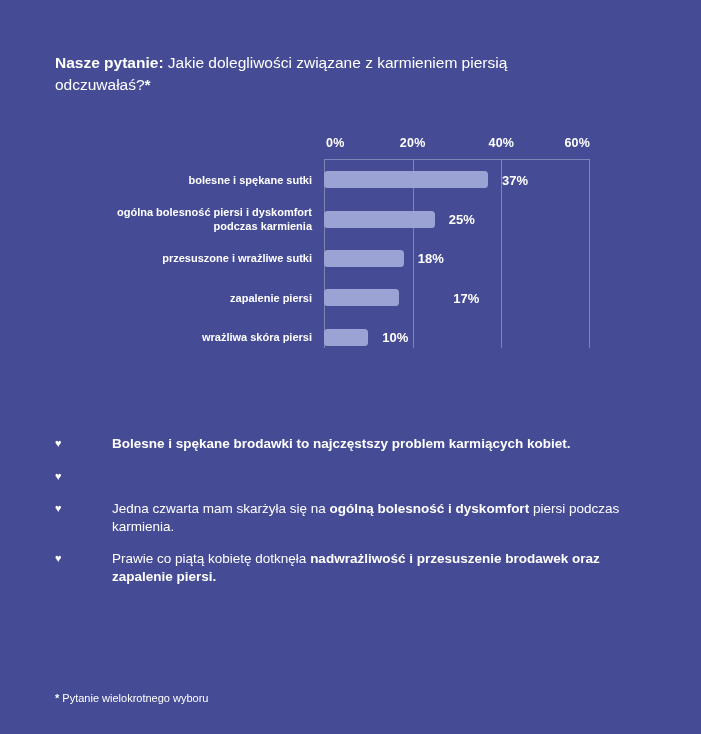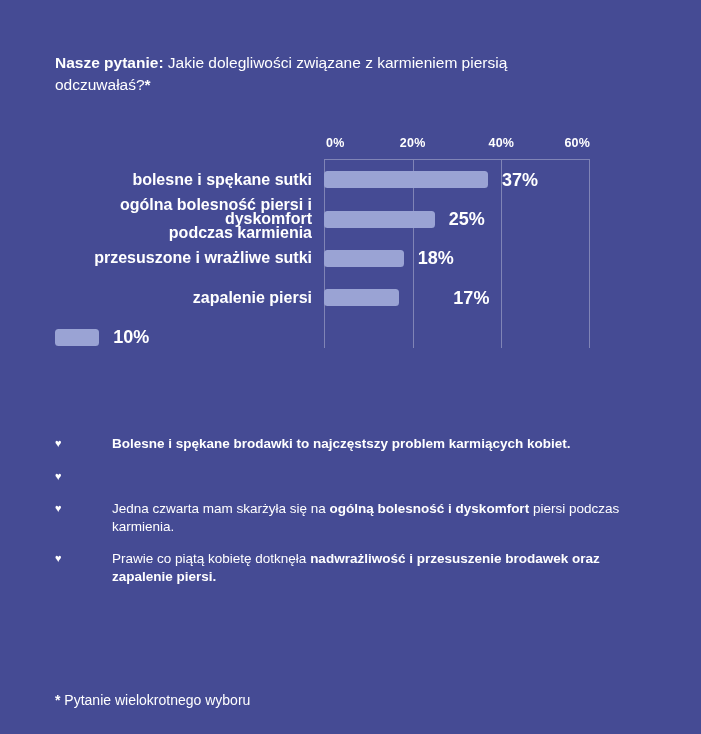--- a/index.html
+++ b/index.html
@@ -20,37 +20,37 @@
   .tick { position:absolute; top:0; font-weight:bold; font-size:12.5px; letter-spacing:0.2px; }
   .plotgrid {
     position:absolute; left:324px; top:159px; width:266px; height:188px;
     border-top:1px solid rgba(255,255,255,0.32);
   }
   .gridline { position:absolute; top:0; width:1px; height:100%; }
   .rows { position:absolute; left:55px; top:160px; width:545px; }
   .crow { display:flex; align-items:center; height:39.4px; }
   .cat {
     width:257px; padding-right:12px; text-align:right;
-    font-weight:bold; font-size:16px; line-height:14px; white-space:pre-line;
+    font-weight:bold; font-size:11px; line-height:14px; white-space:pre-line;
   }
   .barcell { position:relative; width:266px; height:17px; }
   .bar { position:absolute; left:0; top:0; height:17px; border-radius:3.5px; }
   .val {
     position:absolute; top:50%; transform:translateY(-50%);
-    font-weight:bold; font-size:18px; white-space:nowrap;
+    font-weight:bold; font-size:13px; white-space:nowrap;
   }
 
   
   .bullets { position:absolute; left:55px; top:435px; width:595px; margin:0; padding:0; list-style:none; }
   .bullet { display:flex; margin-bottom:15px; }
   .heart { flex:none; width:11px; margin-right:10px; font-size:11px; line-height:17.5px; }
   .btext { font-size:13.5px; line-height:17.5px; white-space:pre-line;padding-left:36px; }
 
   
-  .footnote { position:absolute; left:55px; top:692px; font-size:14px; }
+  .footnote { position:absolute; left:55px; top:692px; font-size:11px; }
 </style>
 </head>
 <body>
 
 <div class="page" style="background: rgb(69, 75, 148);">
 
   <div class="title">
     <span class="bold">Nasze pytanie:</span><span> Jakie dolegliwości związane z karmieniem piersią
 odczuwałaś?</span><span class="bold">*</span>
   </div>
@@ -91,20 +91,21 @@
         </div>
       </div>
       <div class="crow">
         <div class="cat">zapalenie piersi</div>
         <div class="barcell">
           <div class="bar" style="width: 28.3333%; background: rgb(154, 163, 212);"></div>
           <span class="val" style="left: calc(28.3333% + 14px); padding-left: 40px;">17%</span>
         </div>
       </div>
       <div class="crow">
+        <div class="cat">wrażliwa skóra piersi</div>
         <div class="barcell">
           <div class="bar" style="width: 16.6667%; background: rgb(154, 163, 212);"></div>
           <span class="val" style="left: calc(16.6667% + 14px);">10%</span>
         </div>
       </div>
     </div>
 
   <ul class="bullets">
     <li class="bullet">
       <span class="heart">♥</span>

